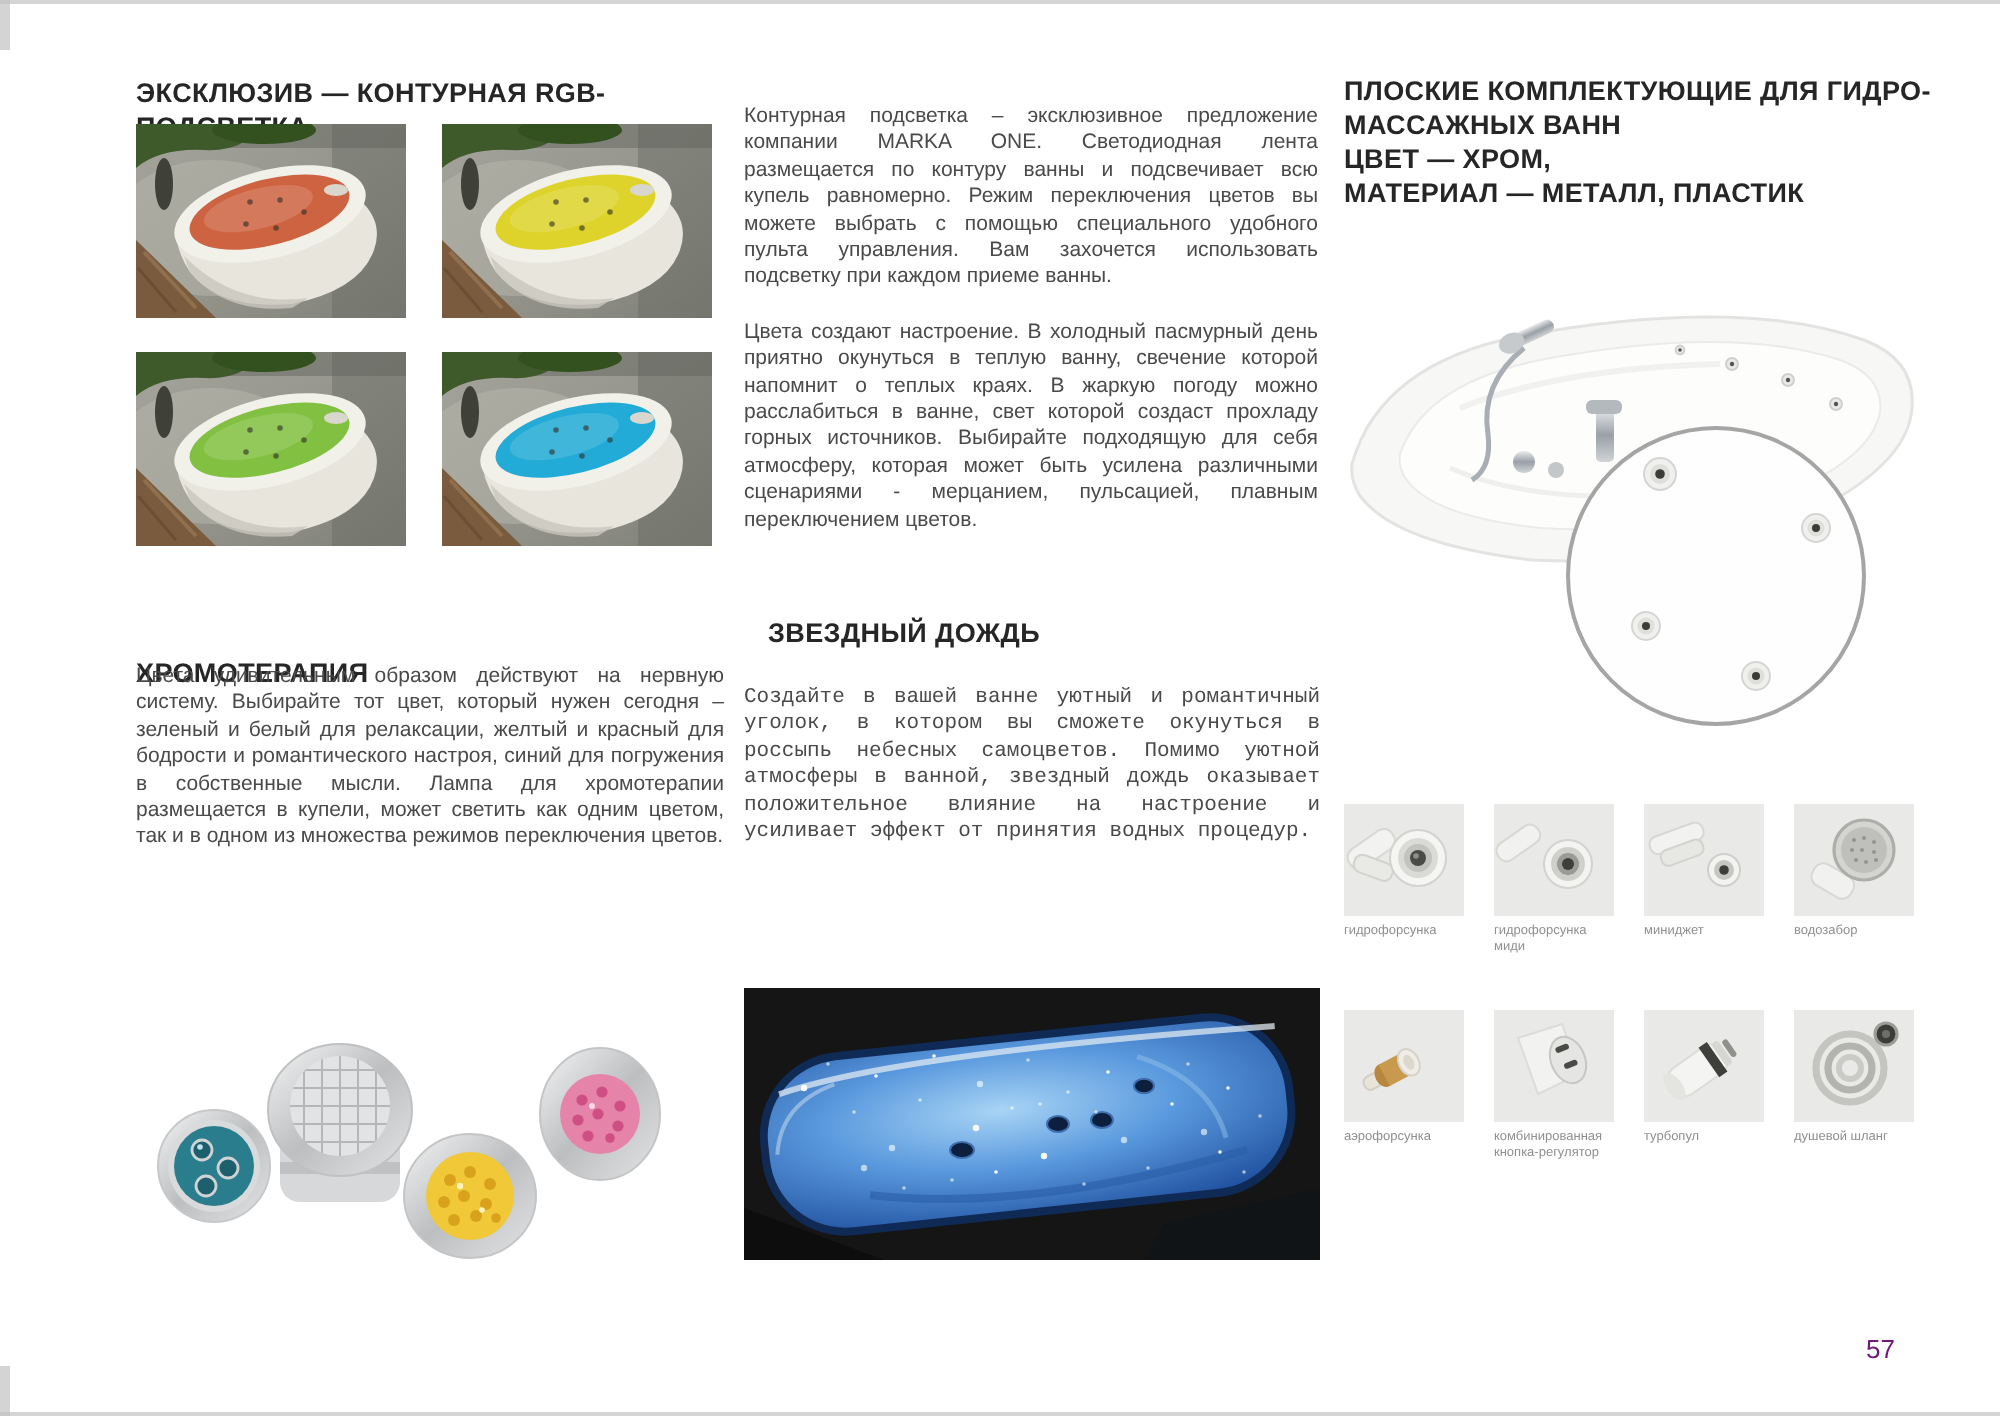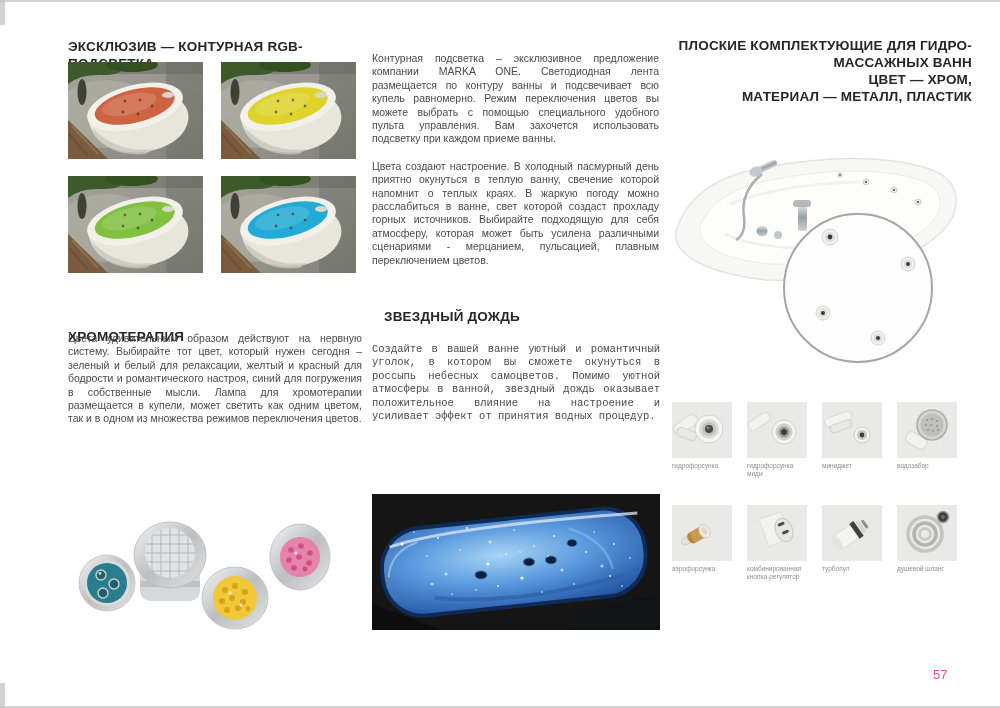--- a/index.html
+++ b/index.html
@@ -7,21 +7,21 @@
         font-family:"Liberation Sans",sans-serif;color:#444;}
   .rule{position:absolute;left:0;right:0;height:2px;background:#d4d4d4;}
   .rule.top{top:0;} .rule.bottom{bottom:0;}
   .edge-nub{position:absolute;left:0;width:5px;height:25px;background:#c2c2c2;opacity:.7;}
   .edge-nub.tl{top:0;} .edge-nub.bl{bottom:0;}
 
   h2.sec-title{position:absolute;margin:0;font-size:13.5px;font-weight:700;color:#262626;
         letter-spacing:.2px;line-height:17px;}
   .preline{white-space:pre-line;}
   #rgb-title{left:68px;top:38px;width:310px;}
-  #components-title{left:672px;top:37px;width:300px;text-align:right;}
+  #components-title{left:672px;top:37px;width:300px;}
   #chromo-title{left:68px;top:307px;margin-top:21px;}
   #stars-title{left:372px;top:308px;margin-left:12px;}
 
   .bodytext{position:absolute;font-size:10.5px;line-height:13.4px;color:#4a4a4a;
         text-align:justify;}
   .bodytext p{margin:0 0 14px 0;}
   #rgb-text{left:372px;top:52px;width:287px;}
   #chromo-text{left:68px;top:332px;width:294px;}
   #stars-text{left:372px;top:343px;width:288px;font-family:Liberation Mono, monospace;}
 
@@ -34,21 +34,21 @@
   #lamps-image{position:absolute;left:68px;top:478px;width:294px;height:190px;}
   #star-image{position:absolute;left:372px;top:494px;width:288px;height:136px;}
 
   #components-grid{position:absolute;left:672px;top:402px;display:grid;
         grid-template-columns:repeat(4,60px);column-gap:15px;row-gap:23px;}
   .comp-cell{width:60px;height:80px;}
   .comp-tile{width:60px;height:56px;background:#e9e9e8;}
   .comp-tile svg{display:block;}
   .comp-label{margin-top:4px;font-size:6.5px;line-height:8px;color:#8f8f8f;white-space:pre-line;}
 
-  #page-number{position:absolute;left:933px;top:667px;font-size:13px;color:#ec4899;}
+  #page-number{position:absolute;left:933px;top:667px;font-size:13px;color:#701a75;}
 </style>
 </head>
 <body>
 
 <div class="page">
   <div class="rule top"></div>
   <div class="rule bottom"></div>
   <div class="edge-nub tl"></div>
   <div class="edge-nub bl"></div>
 

